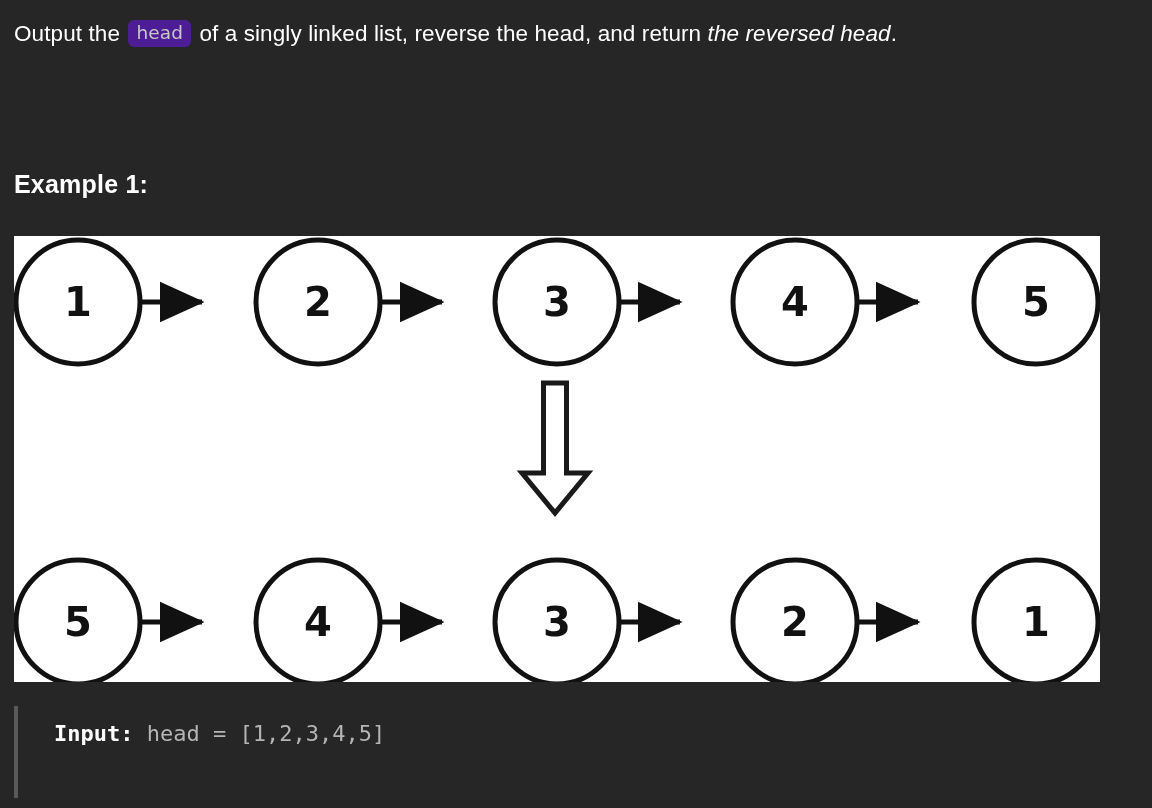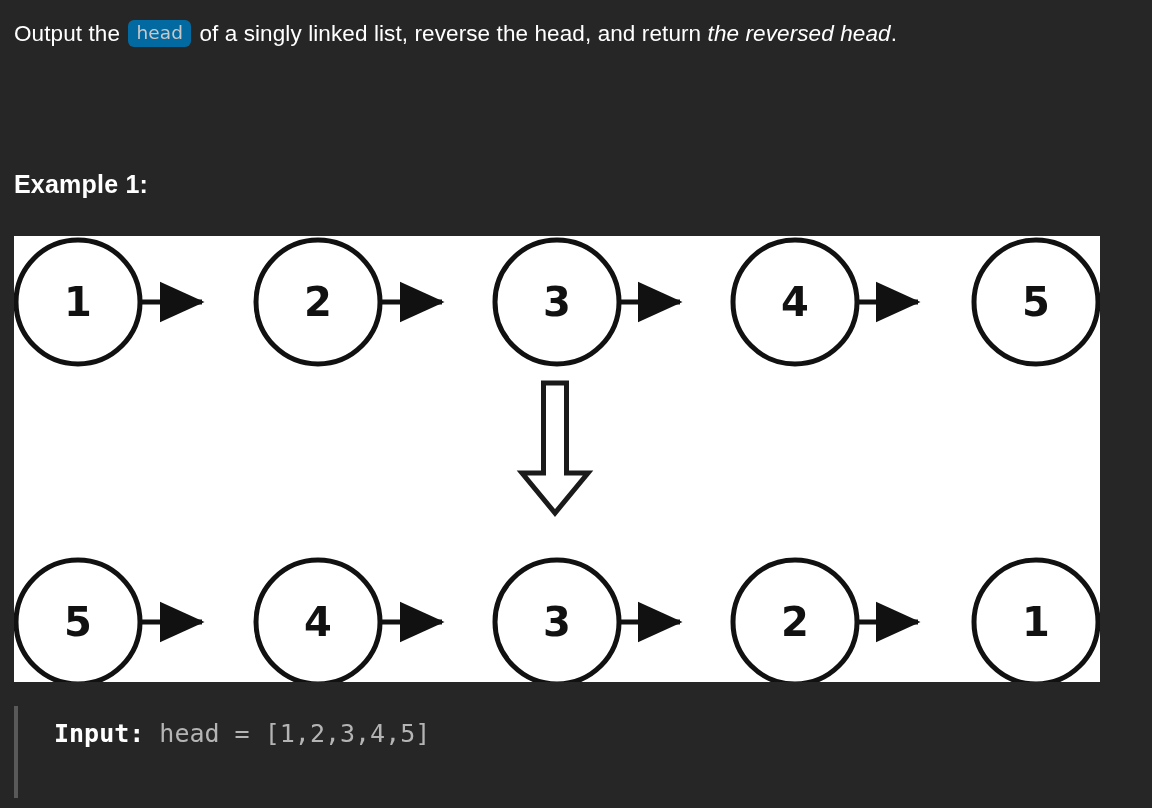--- a/index.html
+++ b/index.html
@@ -23,21 +23,21 @@
     width: 1120px;
     font-size: 22.5px;
     line-height: 32px;
     color: #ffffff;
     font-weight: 400;
     letter-spacing: 0.1px;
     white-space: nowrap;
   }
   .inline-code {
     display: inline-block;
-    background: #0369a1;
+    background: #4c1d95;
     color: #c8c8c8;
     border-radius: 6px;
     padding: 2px 8px 3px 8px;
     font-family: "DejaVu Sans", sans-serif;
     font-size: 18.5px;
     line-height: 22px;
     vertical-align: 2px;
     margin: 0 2px;
   }
   .em-text {
@@ -76,21 +76,21 @@
     top: 706px;
     width: 1120px;
     height: 92px;
     border-left: 4px solid #595959;
     box-sizing: border-box;
   }
   .code-line {
     position: absolute;
     left: 36px;
     font-family: "DejaVu Sans Mono", monospace;
-    font-size: 25px;
+    font-size: 22px;
     line-height: 40px;
     color: #b4b4b4;
     white-space: pre;
     letter-spacing: 0px;
   }
   .code-line.line-1 { top: 8px; }
   .code-line.line-2 { top: 48px; }
   .code-key {
     color: #ffffff;
     font-weight: bold;

